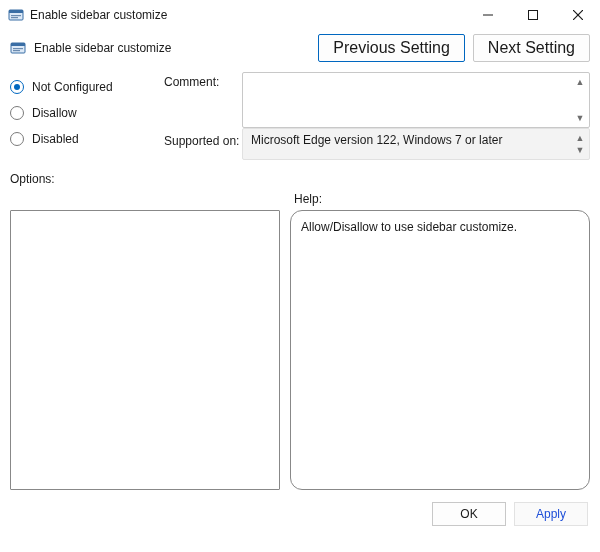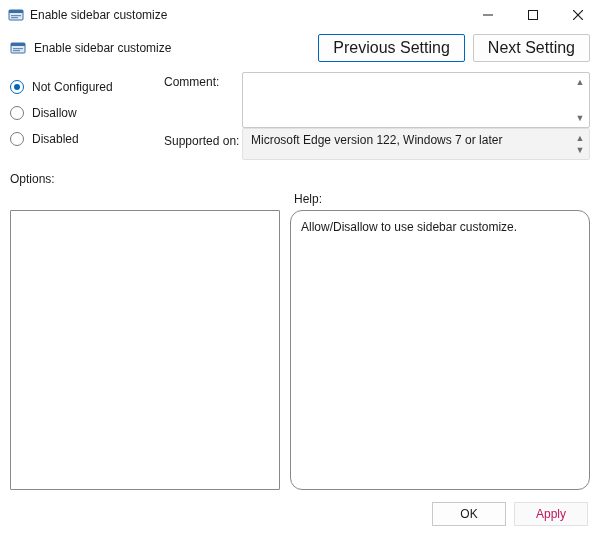--- a/index.html
+++ b/index.html
@@ -173,21 +173,21 @@
     height: 24px;
     padding: 10px 14px;
     border: 1px solid #c8c8c8;
     border-radius: 0;
     background: #fdfdfd;
     font-size: 12px;
     display: inline-flex; align-items: center; justify-content: center;
     cursor: default;
   }
   .btn.disabled {
-    color: #be185d;
+    color: #1d4ed8;
     border-color: #e2e2e2;
     background: #fafafa;
   }
 </style>
 </head>
 <body>
 
 <div class="titlebar">
   <span class="app-icon">
     <svg width="16" height="16" viewBox="0 0 16 16">

